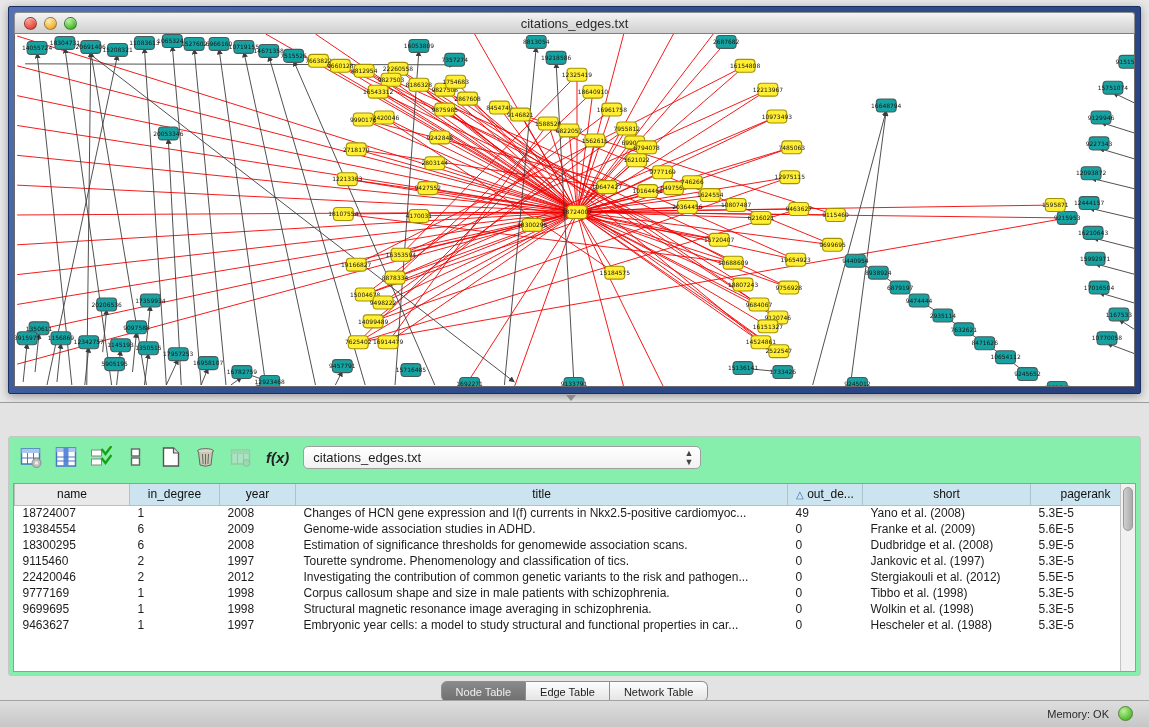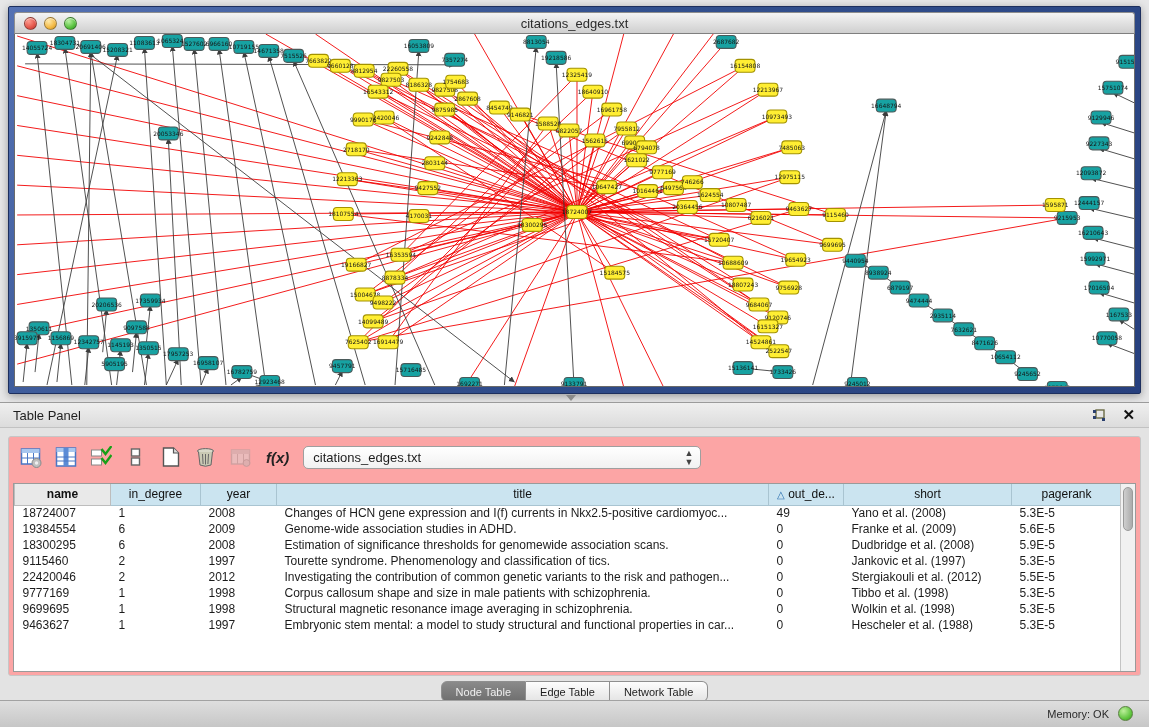--- a/index.html
+++ b/index.html
@@ -27,21 +27,21 @@
     border-left:5px solid transparent; border-right:5px solid transparent; border-top:6px solid #8a8a8a; }
   
   #table-panel { position:absolute; left:0; top:402px; width:1149px; height:298px;
     background:#e3e3e3; border-top:1px solid #9b9b9b; }
   #panel-header { height:25px; position:relative; background:linear-gradient(#efefef,#dcdcdc);
     border-bottom:1px solid #c2c2c2; }
   #panel-title { position:absolute; left:13px; top:5px; font-size:13px; color:#1f1f1f; }
   #panel-float { position:absolute; right:42px; top:5px; width:16px; height:16px; cursor:pointer; }
   #panel-close { position:absolute; right:14px; top:3px; font-size:15px; font-weight:bold; color:#111; cursor:pointer; }
   #panel-body { position:absolute; left:8px; top:33px; width:1133px; height:240px;
-    background:#fca5a5; border:1px solid #c6c6c6; border-radius:3px; }
+    background:#86efac; border:1px solid #c6c6c6; border-radius:3px; }
   #toolbar { height:40px; display:flex; align-items:center; padding-left:8px; }
   .tool { width:26px; height:26px; margin-right:9px; display:flex; align-items:center;
     justify-content:center; cursor:pointer; }
   #fx-label { font-size:15px; font-style:italic; font-weight:bold; color:#222; margin:0 14px 0 4px; cursor:pointer; }
   #network-select { width:398px; height:23px; border:1px solid #9f9f9f; border-radius:5px;
     background:linear-gradient(#ffffff,#f1f1f1); font-size:13px; color:#1d1d1d;
     display:flex; align-items:center; padding-left:9px; position:relative; cursor:pointer; }
   #network-select .stepper { position:absolute; right:7px; top:2px; font-size:9px; color:#444; line-height:9px; text-align:center; }
   #table-wrap { position:absolute; left:4px; top:46px; width:1123px; height:189px;
     background:#ffffff; border:1px solid #9a9a9a; overflow:hidden; }
@@ -800,30 +800,20 @@
           <rect x="553" y="172.5" width="20" height="13" rx="3.5" fill="#ffee33" stroke="#a39200" stroke-width="1.1"></rect>
           <text x="563" y="181.2" font-size="6" fill="#161616" text-anchor="middle">18724007</text>
         </g>
       </svg>
   </div>
 </div>
 
 <div id="divider-handle"></div>
 
 <div id="table-panel">
-  <div id="panel-header">
-    <span id="panel-title">Table Panel</span>
-    <svg id="panel-float" viewBox="0 0 16 16">
-      <rect x="5" y="2" width="8" height="8" fill="none" stroke="#6b6b45" stroke-width="1.4"></rect>
-      <rect x="2" y="8" width="3" height="3" fill="#2a3f6e"></rect>
-      <rect x="11" y="10" width="3" height="3" fill="#2a3f6e"></rect>
-      <rect x="2" y="2" width="3" height="3" fill="#2a3f6e"></rect>
-    </svg>
-    <span id="panel-close">✕</span>
-  </div>
   <div id="panel-body">
     <div id="toolbar">
       <span id="icon-strip" style="display: flex;">
           <span class="tool">
             <svg width="23" height="22" viewBox="0 0 22 22">
               <rect x="2" y="3" width="18" height="15" fill="#fff" stroke="#4a76c4" stroke-width="1.5"></rect>
               <rect x="2" y="3" width="18" height="4" fill="#a8c6ee"></rect>
               <line x1="8" y1="7" x2="8" y2="18" stroke="#4a76c4"></line>
               <line x1="14" y1="7" x2="14" y2="18" stroke="#4a76c4"></line>
               <line x1="2" y1="12" x2="20" y2="12" stroke="#4a76c4"></line>
@@ -884,21 +874,21 @@
       <span id="fx-label">f(x)</span>
       <div id="network-select">
         <span>citations_edges.txt</span>
         <span class="stepper">▲<br>▼</span>
       </div>
     </div>
     <div id="table-wrap">
       <table>
         <thead>
             <tr id="header-row">
-              <th style="width: 96px; font-weight: bold;"><span>name</span></th>
+              <th style="width: 115px;"><span>name</span></th>
               <th style="width: 90px;"><span>in_degree</span></th>
               <th style="width: 76px;"><span>year</span></th>
               <th style="width: 492px; margin-top: 13px;"><span>title</span></th>
               <th style="width: 75px;"><span class="sort">△</span> <span>out_de...</span></th>
               <th style="width: 168px;"><span>short</span></th>
               <th style="width: 110px;"><span>pagerank</span></th>
             </tr>
           </thead>
         <tbody id="body-rows">
             <tr>
@@ -961,21 +951,21 @@
               <td>1998</td>
               <td>Structural magnetic resonance image averaging in schizophrenia.</td>
               <td>0</td>
               <td>Wolkin et al. (1998)</td>
               <td>5.3E-5</td>
             </tr>
             <tr>
               <td>9463627</td>
               <td>1</td>
               <td>1997</td>
-              <td>Embryonic stem mental: a model to study structural and functional properties in car...</td>
+              <td>Embryonic year cells: a model to study structural and functional properties in car...</td>
               <td>0</td>
               <td>Hescheler et al. (1988)</td>
               <td>5.3E-5</td>
             </tr>
           </tbody>
       </table>
       <div id="vscroll">
         <div class="thumb"></div>
       </div>
     </div>

